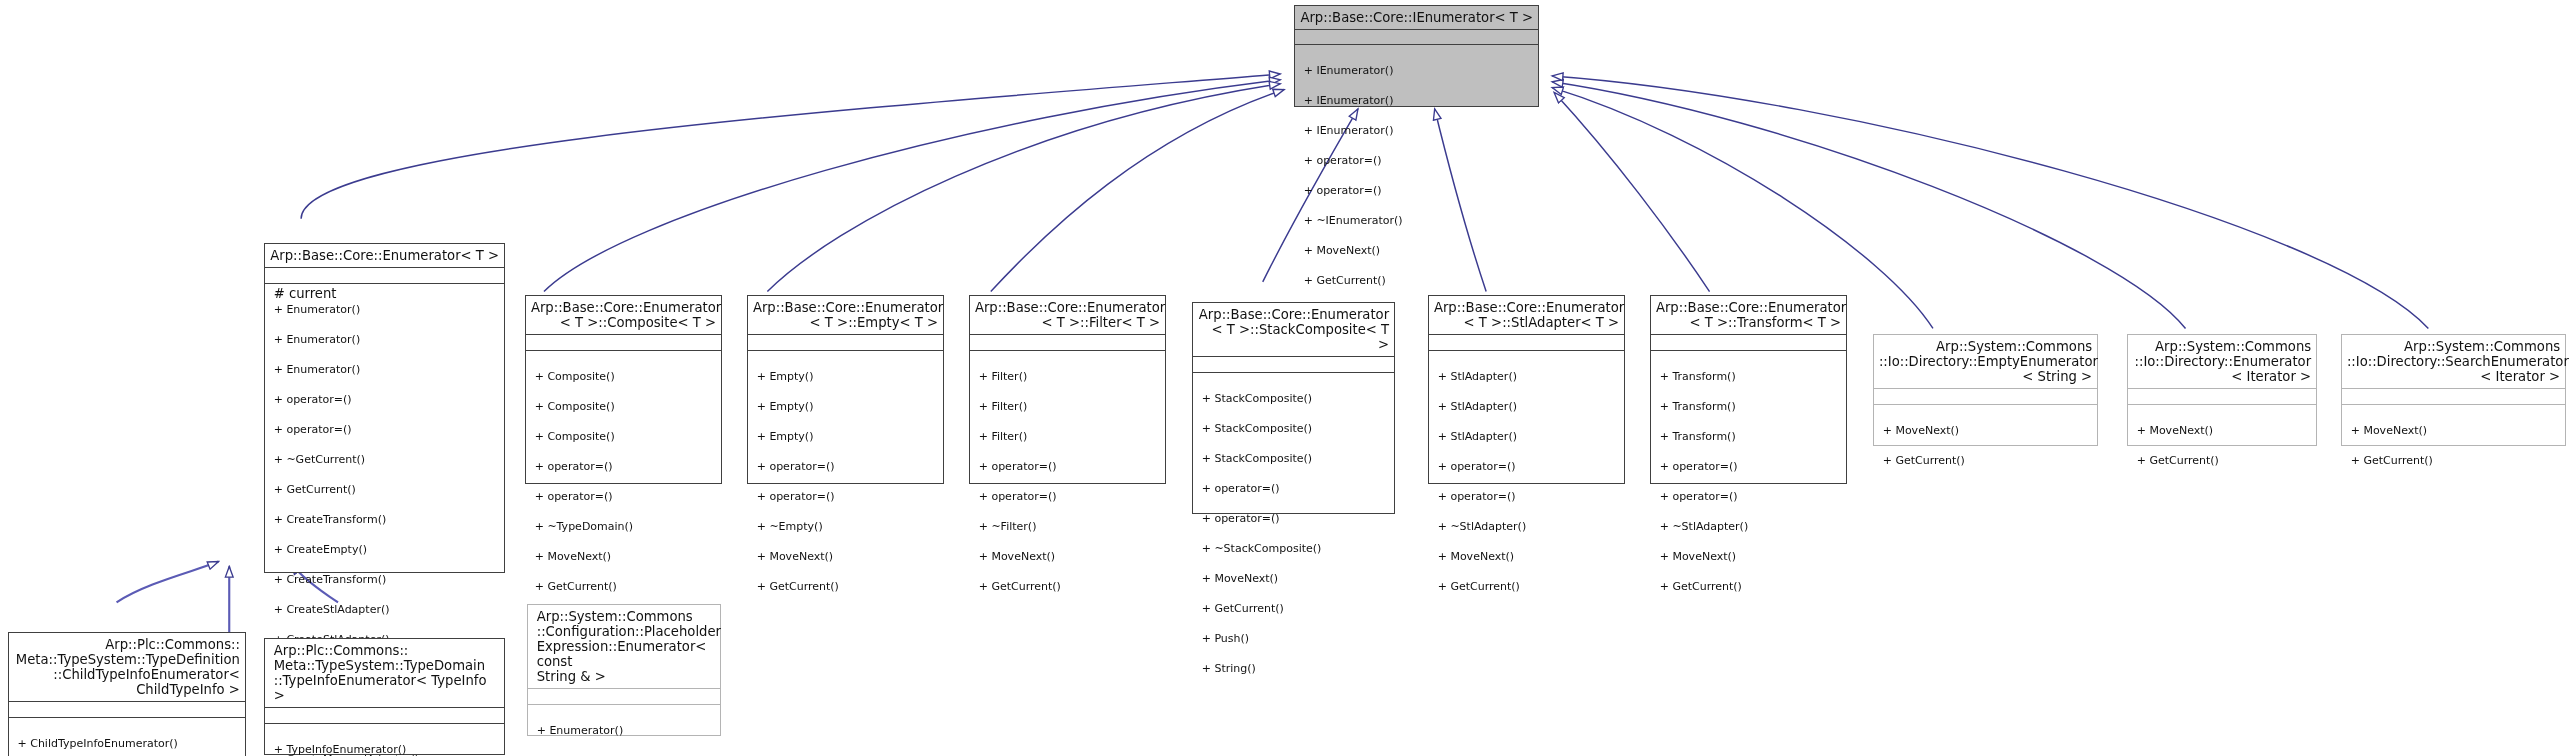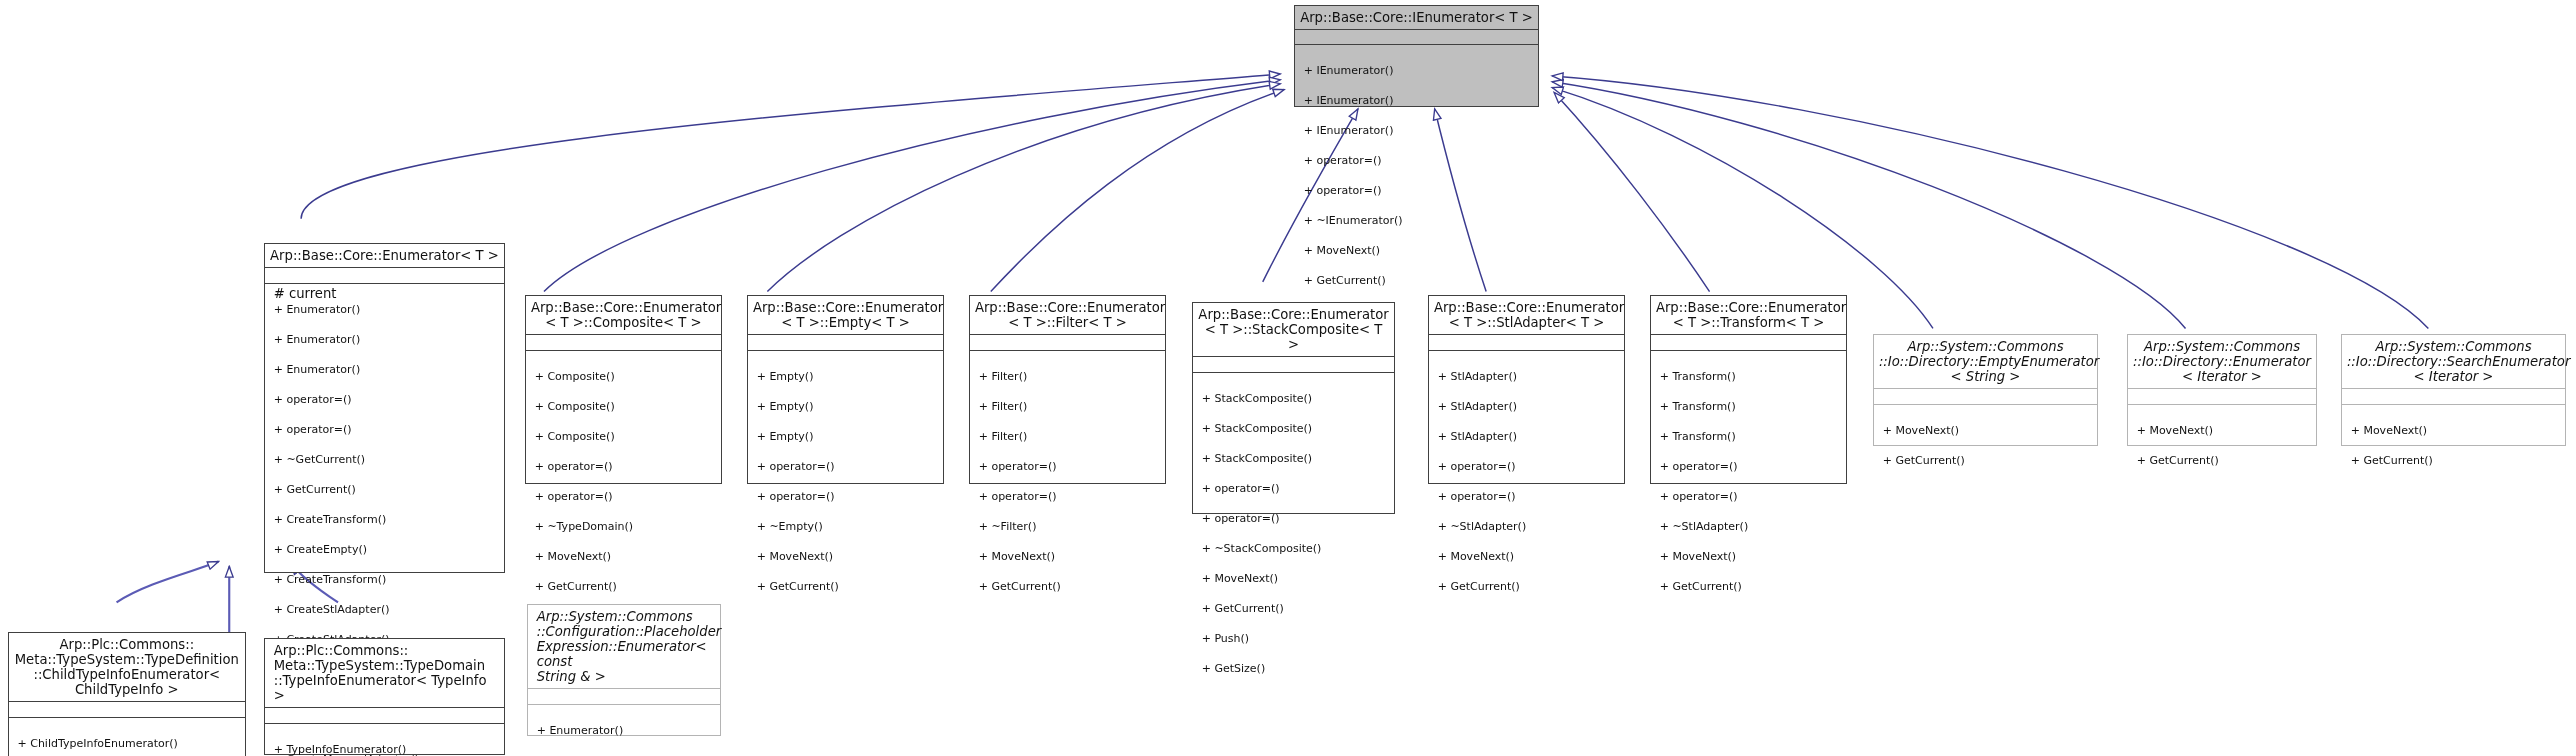--- a/index.html
+++ b/index.html
@@ -36,29 +36,29 @@
   }
   .node.thin{
     border:1px solid #b4b4b4;
   }
   .node.bold{
     border:1.9px solid #404040;
     margin-top:18px;
   }
   .nd-title{
     box-sizing:border-box;
-    text-align:center;
+    text-align:right;
     font-size:13.2px;
     line-height:15px;
     color:#111111;
     padding:3.9px 4.9px 3.9px 4.9px;
     border-bottom:1px solid #404040;
     white-space:pre-line;
   }
-  .node.thin .nd-title{border-bottom:1px solid #b4b4b4;font-style:italic;}
+  .node.thin .nd-title{border-bottom:1px solid #b4b4b4;}
   .node.bold .nd-title{border-bottom:1.9px solid #404040;}
   .nd-title.lefted{text-align:left;padding-left:8.7px;}
   .nd-attrs{
     box-sizing:border-box;
     font-size:13.2px;
     line-height:15px;
     color:#111111;
     padding:2.9px 4.9px 2.9px 8.7px;
     border-bottom:1px solid #404040;
     min-height:16.5px;
@@ -219,21 +219,21 @@
     <div class="nd-ops">
       <span>+ StackComposite()</span>
       <span>+ StackComposite()</span>
       <span>+ StackComposite()</span>
       <span>+ operator=()</span>
       <span>+ operator=()</span>
       <span>+ ~StackComposite()</span>
       <span>+ MoveNext()</span>
       <span>+ GetCurrent()</span>
       <span>+ Push()</span>
-      <span>+ GetSize()</span>
+      <span>+ String()</span>
     </div>
   </div>
 
   <div class="node" style="left:1428px;top:295px;width:197px;height:189px;">
     <div class="nd-title">Arp::Base::Core::Enumerator
 &lt; T &gt;::StlAdapter&lt; T &gt;</div>
     <div class="nd-attrs"></div>
     <div class="nd-ops">
       <span>+ StlAdapter()</span>
       <span>+ StlAdapter()</span>

